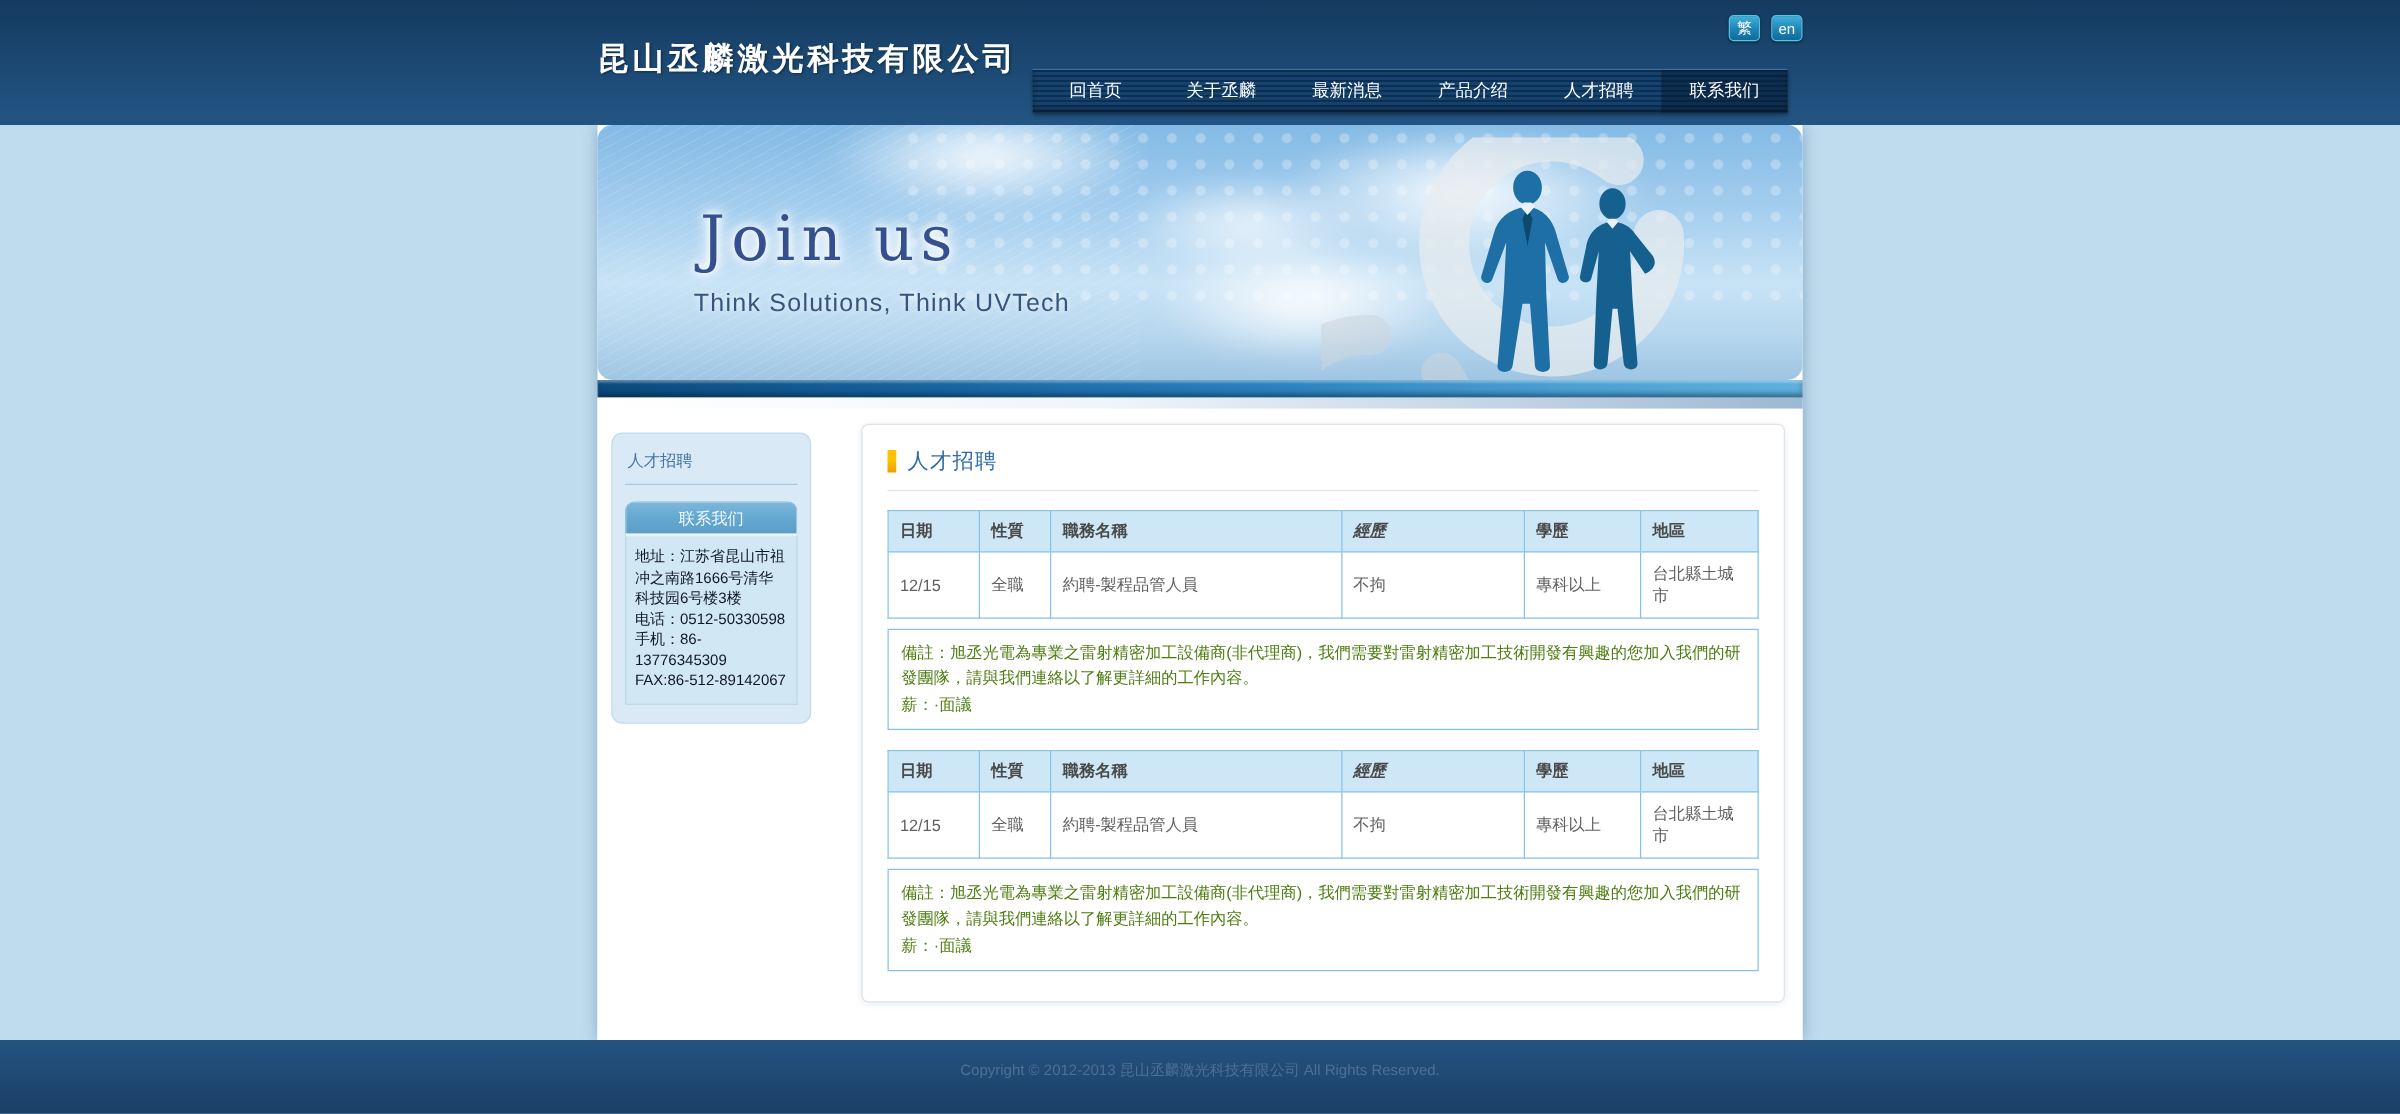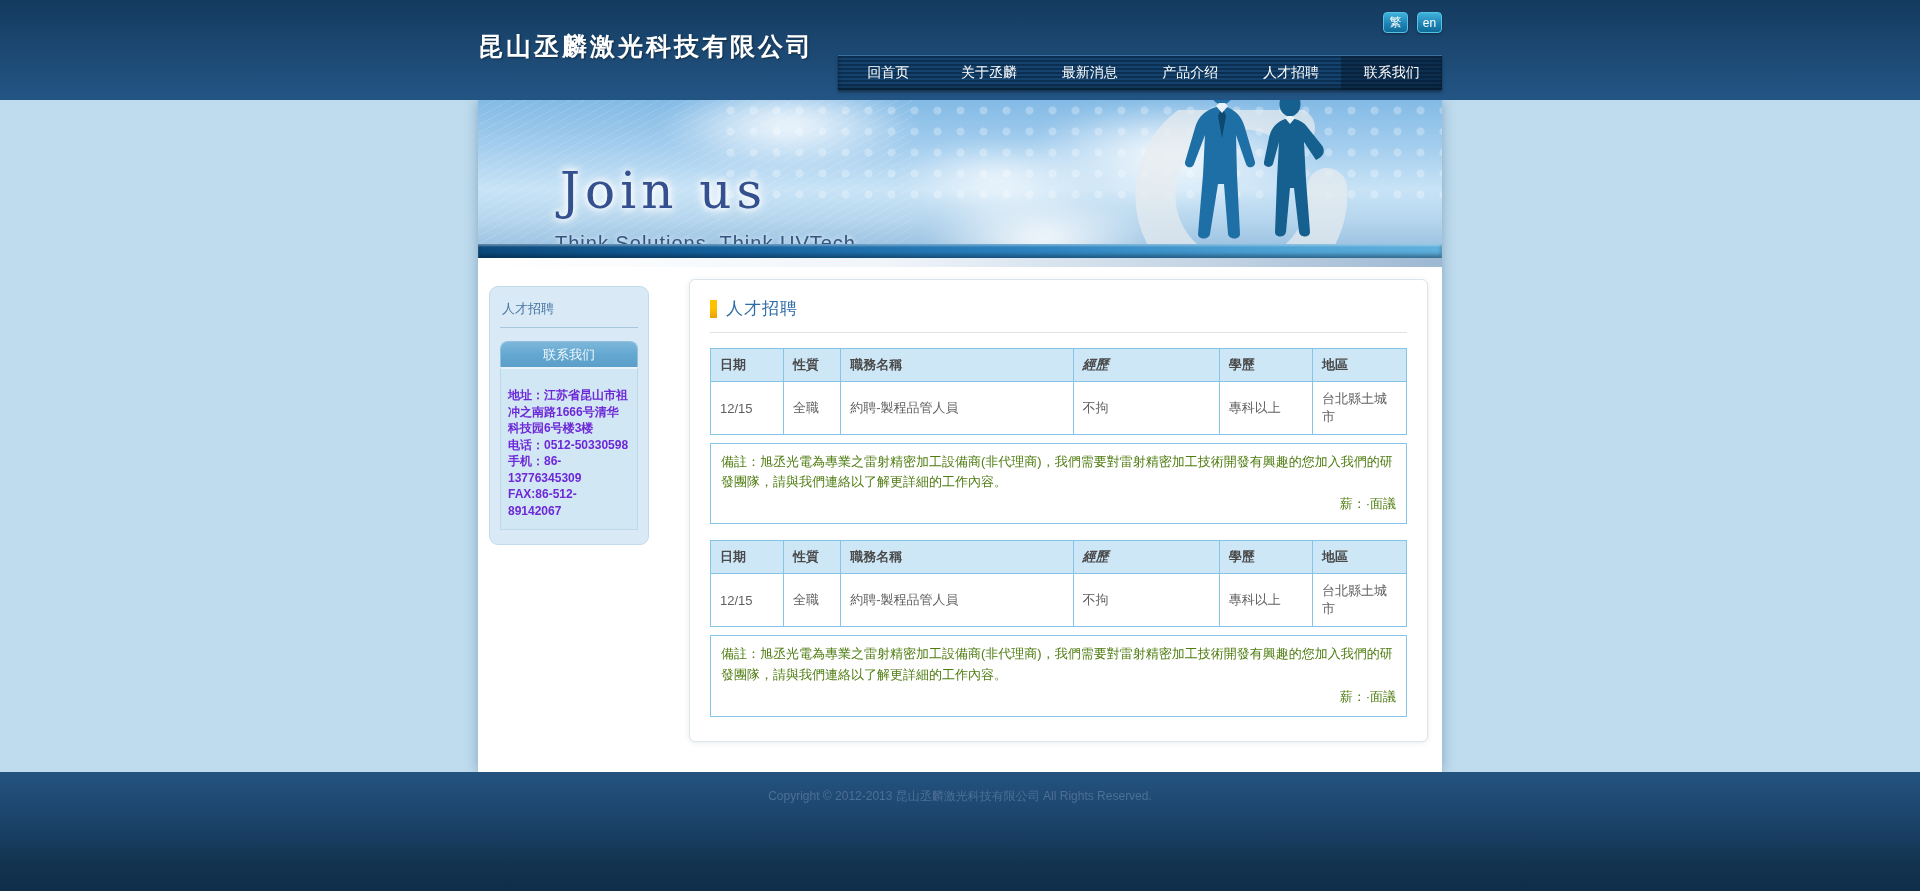--- a/index.html
+++ b/index.html
@@ -4,33 +4,33 @@
 <style>
   * { margin:0; padding:0; box-sizing:border-box; }
   html,body { width:1920px; height:891px; font-family:"Liberation Sans","DejaVu Sans",sans-serif; background:#bfdcee; overflow:hidden; }
 
   
   .site-header { height:100px; background:linear-gradient(180deg,#143a5f 0%,#1b4770 45%,#235584 100%); position:relative; }
   .header-inner { width:964px; margin:0 auto; position:relative; height:100%; }
   .company-title { position:absolute; left:0; top:30px; color:#ffffff; font-size:25px; letter-spacing:3px; font-weight:bold; text-shadow:1px 1px 2px rgba(0,0,0,.4); }
   .lang-switch { position:absolute; right:0; top:12px; display:flex; gap:9px; }
   .lang-btn { width:25px; height:21px; border-radius:4px; background:linear-gradient(180deg,#3fb2dc 0%,#1f84b4 55%,#0e6b9a 100%); border:1px solid #55c2e6; color:#fff; font-size:12px; display:flex; align-items:center; justify-content:center; cursor:pointer; box-shadow:0 1px 2px rgba(0,0,0,.35); }
-  .main-nav { position:absolute; right:0; bottom:10px; width:604px; height:35px; display:flex;
+  .main-nav { position:absolute; right:12px; bottom:10px; width:604px; height:35px; display:flex;
     background:repeating-linear-gradient(180deg,#0b2f52 0px,#0b2f52 2px,#16436d 2px,#16436d 4px);
     border-top:1px solid #3b6f9f; box-shadow:0 2px 3px rgba(0,0,0,.4), inset 0 -3px 4px rgba(0,0,0,.35); }
   .nav-item { flex:1; color:#ffffff; font-size:14px; display:flex; align-items:center; justify-content:center; cursor:pointer; }
   .nav-item.nav-end { background:rgba(4,22,42,.45); }
 
   
   .page-area { background:#bfdcee; }
   .content-column { width:964px; margin:0 auto; background:#ffffff; box-shadow:0 0 12px rgba(40,80,115,.4); }
 
   
-  .banner { height:144px; position:relative; overflow:hidden;
-    background:linear-gradient(180deg,#83bae5 0%,#a3cdee 32%,#c8e3f6 62%,#b7d7ee 82%,#9fc5e3 100%); }
+  .banner { height:204px; position:relative; overflow:hidden;
+    background:linear-gradient(180deg,#83bae5 0%,#a3cdee 32%,#c8e3f6 62%,#b7d7ee 82%,#9fc5e3 100%);border-radius:12px; }
   .banner-waves { position:absolute; left:0; top:0; width:45%; height:100%; opacity:.5;
     background:repeating-linear-gradient(-28deg,rgba(255,255,255,.22) 0 1px,transparent 1px 7px); }
   .banner-dots { position:absolute; left:25%; top:0; width:75%; height:75%; opacity:.55;
     background-image:radial-gradient(circle,rgba(255,255,255,.5) 3.5px,transparent 4.5px); background-size:23px 21px; }
   .cloud { position:absolute; border-radius:50%; filter:blur(10px); background:radial-gradient(ellipse at center,rgba(255,255,255,.95) 0%,rgba(255,255,255,0) 70%); }
   .cloud.c1 { width:260px; height:90px; left:180px; top:-20px; }
   .cloud.c2 { width:300px; height:110px; right:120px; top:0px; }
   .cloud.c3 { width:240px; height:100px; right:280px; top:90px; }
   .cloud.c4 { width:200px; height:80px; left:420px; top:40px; opacity:.8; }
   .banner-title { position:absolute; left:82px; top:62px; font-family:"DejaVu Serif","Liberation Serif",serif; font-size:50px; color:#34508e; letter-spacing:5px;
@@ -45,38 +45,38 @@
   
   .content-row { display:flex; padding:12px 14px 30px 11px; background:#fff; min-height:425px; align-items:flex-start; }
 
   
   .sidebar { width:160px; margin-top:7px; margin-right:40px; flex:none;
     background:#d9eaf6; border:1px solid #c2dbec; border-radius:9px; padding:11px 10px 14px 10px; }
   .sidebar-title { color:#47749f; font-size:13px; padding:2px 2px 9px 2px; border-bottom:1px solid #a7c7de; }
   .contact-card { margin-top:13px; }
   .contact-header { height:26px; border-radius:8px 8px 0 0; background:linear-gradient(180deg,#7db7da 0%,#64a8d1 50%,#5b9fc9 100%);
     border:1px solid #8fc0de; border-bottom:none; color:#f0f8fd; font-size:13px; display:flex; align-items:center; justify-content:center; cursor:pointer; }
-  .contact-body { background:#d2e7f4; border:1px solid #bcd8ea; border-top:2px solid #e9f4fa; padding:18px 7px 10px 7px; color:#6d28d9; font-size:12px; line-height:16.5px;font-weight:bold; }
+  .contact-body { background:#d2e7f4; border:1px solid #bcd8ea; border-top:2px solid #e9f4fa; padding:8px 7px 10px 7px; color:#0f172a; font-size:12px; line-height:16.5px; }
   .contact-line { margin-bottom:0px; }
 
   
   .main-panel { flex:1; background:#fff; border:1px solid #dde4ea; border-radius:6px; box-shadow:0 1px 5px rgba(60,90,120,.12); padding:17px 20px 24px 20px; }
   .panel-title-row { display:flex; align-items:center; }
   .accent-bar { width:7px; height:18px; background:linear-gradient(180deg,#ffc200 0%,#ffc200 45%,#ea9f00 100%); }
   .panel-title { margin-left:9px; font-size:17px; color:#2f6da8; letter-spacing:1px; }
   .panel-divider { border-bottom:1px solid #e2e2e2; margin:12px 0 15px 0; }
 
   table.job-table { width:100%; border-collapse:collapse; font-size:13px; table-layout:fixed; margin-top:2px; }
   .job-table th { background:#cde7f7; color:#4a4a4a; font-weight:bold; text-align:left; padding:7px 9px; border:1px solid #85c4e7; }
   .job-table td { color:#5f5f5f; padding:8px 9px; border:1px solid #85c4e7; background:#fff; }
   .col-date { width:10.5%; } .col-type { width:8.2%; } .col-job { width:33.4%; }
   .col-exp { width:21%;font-style:italic; } .col-edu { width:13.4%; } .col-area { width:13.5%; }
 
   .remark-box { border:1px solid #85c4e7; margin-top:8px; padding:8px 10px 9px 10px; color:#4d7c0f; font-size:13px; line-height:1.55; }
-  .remark-salary { margin-top:2px;text-align:right; }
+  .remark-salary { margin-top:2px; }
   .job-gap { height:14px; }
 
   
   .site-footer { height:136px; background:linear-gradient(180deg,#245380 0%,#1b4269 38%,#12334f 68%,#0d2a45 100%); text-align:center; padding-top:16px; }
   .copyright { color:#4e6f96; font-size:12px; }
 </style>
 </head>
 <body>
 
 <div class="site-header">

